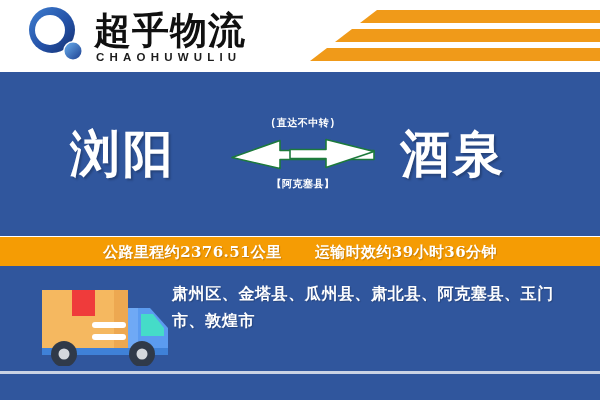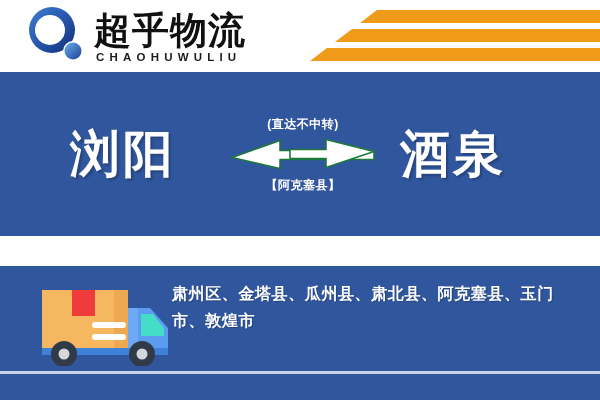--- a/index.html
+++ b/index.html
@@ -119,23 +119,23 @@
   .route-mid {
     position: absolute;
     left: 228px;
     top: 50%;
     transform: translateY(-50%);
     width: 150px;
     text-align: center;
   }
 
   .route-note {
-    font-family: Liberation Sans, sans-serif;
-    font-weight: bold;
-    font-size: 12px;
+    font-family: Liberation Mono, monospace;
+    font-weight: bold;
+    font-size: 10px;
     line-height: 18px;
     color: #ffffff;
     white-space: nowrap;
     letter-spacing: 0.5px;
   }
 
   .arrow-wrap {
     width: 146px;
     height: 34px;
     margin: 5px auto 4px auto;
@@ -269,20 +269,27 @@
         </svg>
       </div>
 
       <div class="route-note">【阿克塞县】</div>
     </div>
 
     <div class="city destination">酒泉</div>
 
   </div>
 
+  <div class="info-bar">
+    <div class="info-bar-inner">
+      <span>公路里程约2376.51公里</span>
+      <span class="info-gap"></span>
+      <span>运输时效约39小时36分钟</span>
+    </div>
+  </div>
 
   <div class="bottom-panel">
 
     <div class="truck-wrap">
       <svg width="148" height="88" viewBox="0 0 148 88" xmlns="http://www.w3.org/2000/svg">
 
         <path d="M99 30 L122 30 L140 50 L140 70 L99 70 Z" fill="#5b9bf0"></path>
         <path d="M99 30 L110 30 L110 70 L99 70 Z" fill="#6fa9f5"></path>
 
         <path d="M113 36 L125 36 L136 50 L136 58 L113 58 Z" fill="#45dcc8"></path>

